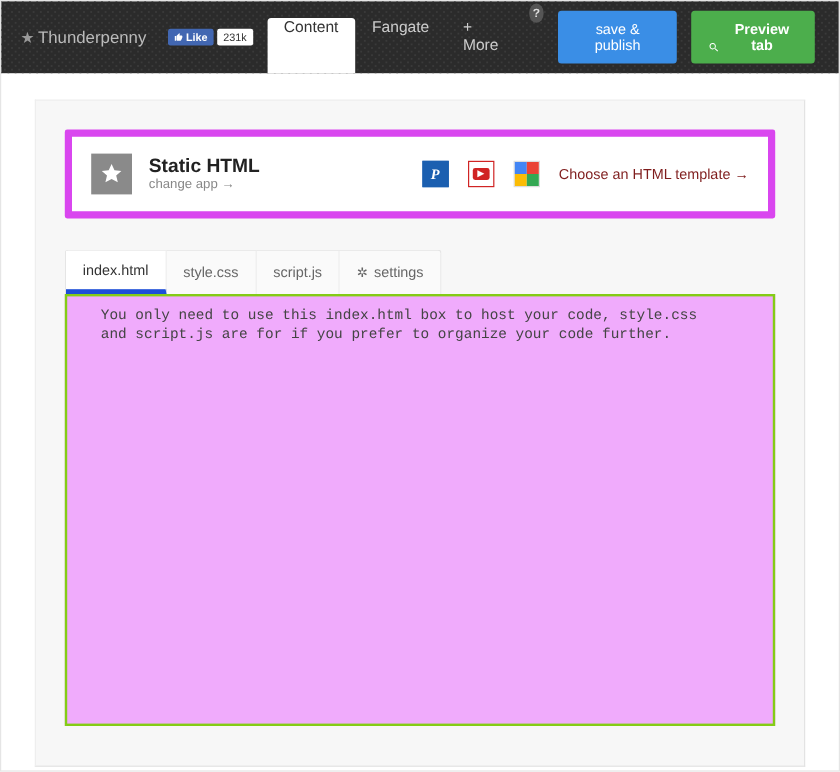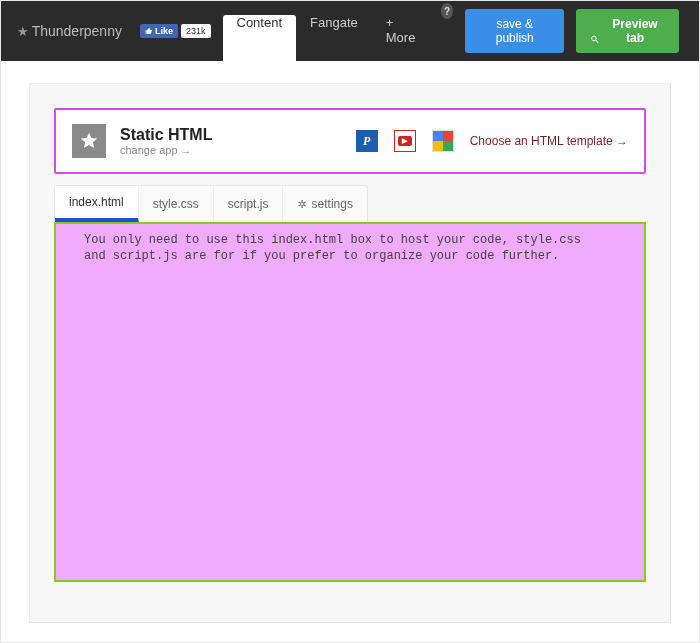--- a/index.html
+++ b/index.html
@@ -113,27 +113,27 @@
   .stage {
     background: #f7f7f7;
     border: 1px solid #eee;
     border-right: 1px solid #e3e3e3;
     border-bottom: 1px solid #e3e3e3;
     padding: 24px 24px 30px 24px;
     min-height: 540px;
   }
   .header-card {
     background: #fff;
-    border: 2px solid #d946ef;
+    border: 6px solid #d946ef;
     border-radius: 2px;
     padding: 14px 16px;
     display: flex;
     align-items: center;
     gap: 14px;
-    margin-bottom: 11px;
+    margin-bottom: 26px;
   }
   .app-icon {
     width: 34px; height: 34px;
     background: #8a8a8a;
     display: flex; align-items: center; justify-content: center;
     color: #fff;
   }
   .app-icon svg { fill: #fff; }
   .app-meta .title { font-weight: bold; font-size: 16px; color: #222; }
   .app-meta .change { font-size: 11px; color: #888; cursor: pointer; }

